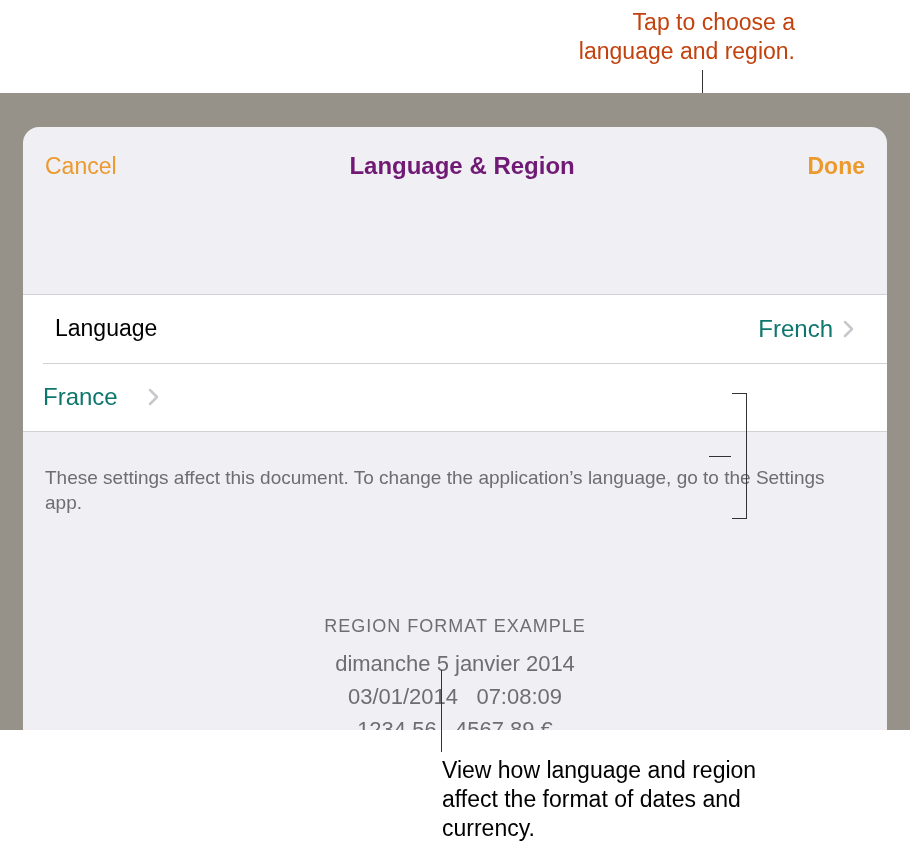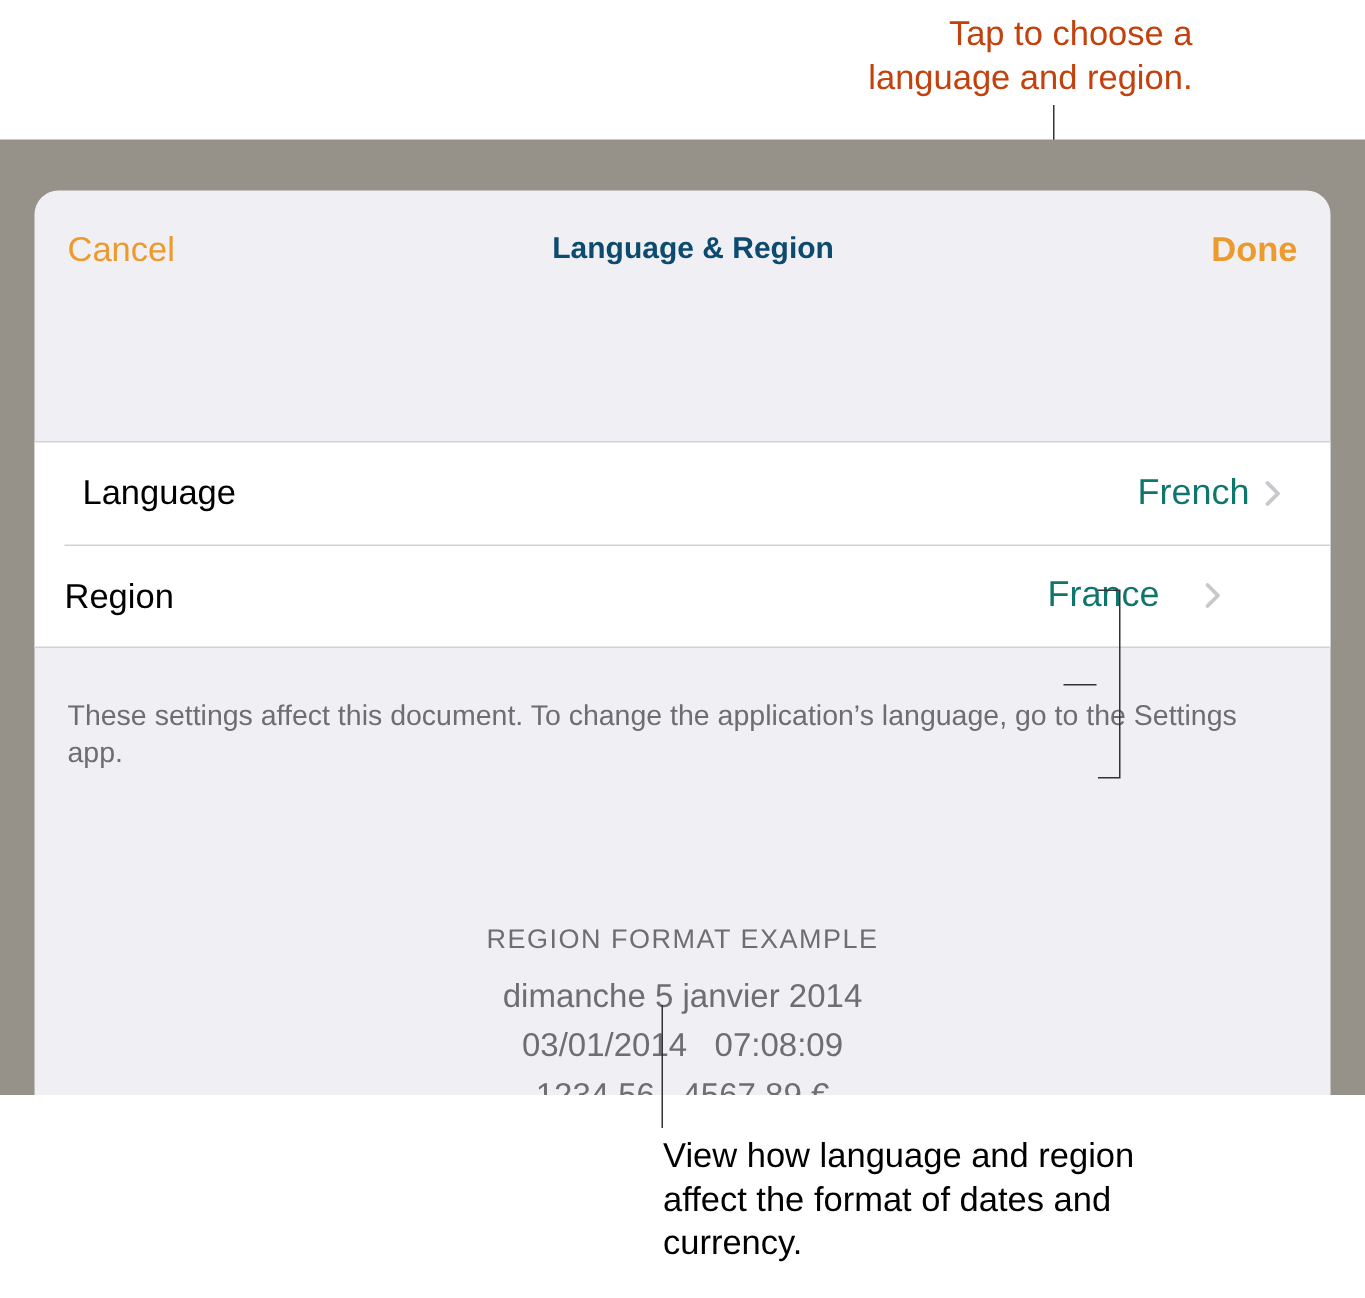--- a/index.html
+++ b/index.html
@@ -98,22 +98,22 @@
       align-items: center;
       justify-content: space-between;
       padding: 0 22px;
     }
     .modal-header-cancel {
       color: #ec9a2d;
       font-size: 23px;
       font-weight: 400;
     }
     .modal-header-title {
-      color: #0c4a6e;
-      font-size: 20px;
+      color: #701a75;
+      font-size: 24px;
       font-weight: 600;
     }
     .modal-header-done {
       color: #ec9a2d;
       font-size: 23px;
       font-weight: 600;
     }
     .settings-list {
       margin-top: 68px;
       background: #fff;
@@ -219,21 +219,20 @@
           <div class="row-label">Language</div>
           <div class="row-value">French</div>
           <span class="chevron">
             <svg viewBox="0 0 12 18" fill="none">
                 <path d="M2 2 L9 9 L2 16" stroke="#c7c7cc" stroke-width="2.5" stroke-linecap="round" stroke-linejoin="round"></path>
               </svg>
           </span>
         </div>
 
         <div class="settings-row">
-          <div class="row-label">Region</div>
           <div class="row-value row-pad">France</div>
           <span class="chevron row-pad" style="margin-right:20px;">
             <svg viewBox="0 0 12 18" fill="none">
                 <path d="M2 2 L9 9 L2 16" stroke="#c7c7cc" stroke-width="2.5" stroke-linecap="round" stroke-linejoin="round"></path>
               </svg>
           </span>
         </div>
 
       </div>
 

